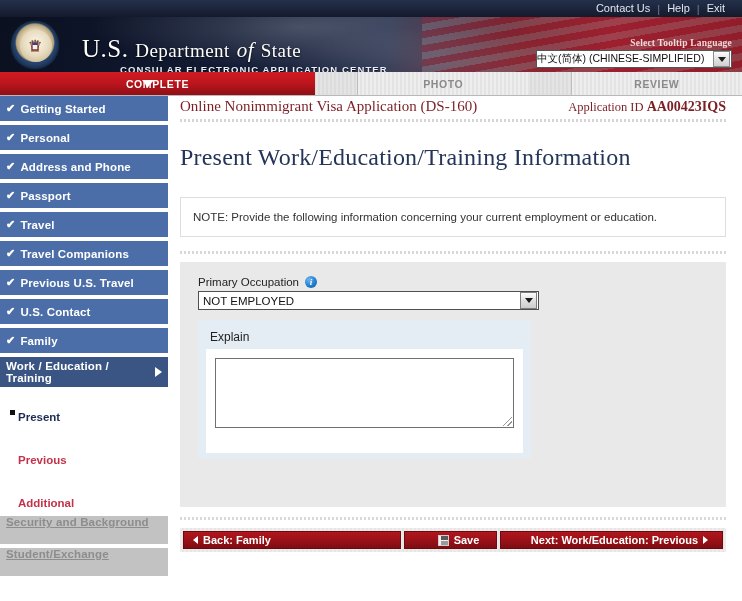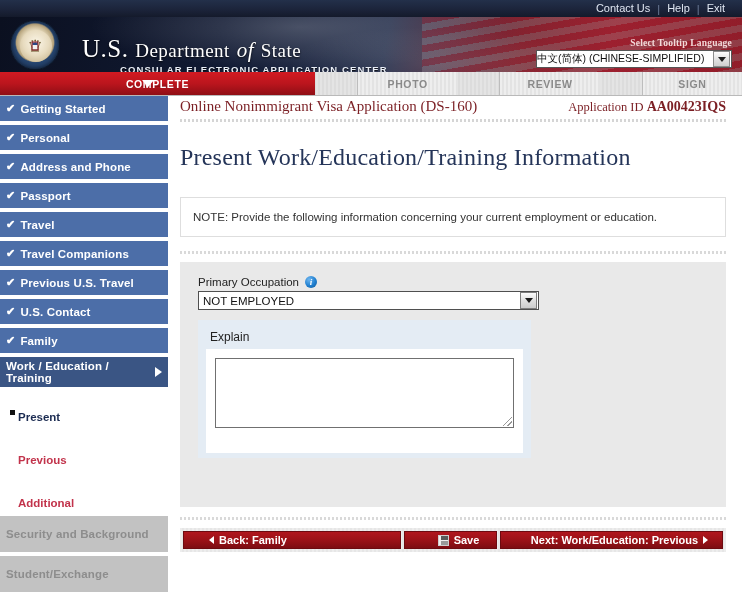--- a/index.html
+++ b/index.html
@@ -148,22 +148,22 @@
   .nav-item.current {
     background: #3a5584; height: 30px; align-items: center;
     padding-right: 6px; justify-content: space-between; line-height: 12px;
   }
   .nav-item.current .txt { color: #ffffff; }
   .nav-item.current .caret {
     width: 0; height: 0; border-top: 5px solid transparent;
     border-bottom: 5px solid transparent; border-left: 7px solid #ffffff;
   }
   .nav-item.disabled {
-    background: #c2c2c2; color: #8d8d8d; height: 36px;
-    line-height: 12px; display: flex; align-items: center;
+    background: #c2c2c2; color: #8d8d8d; height: 28px;
+    line-height: 12px; display: flex; align-items: flex-start; text-decoration: underline;
   }
   .sub-item {
     height: 27px; display: flex; align-items: center;
     padding-left: 18px; font-size: 11.5px; font-weight: bold;
     color: #c2334b; position: relative; margin-top: 16px;
   }
   .sub-item.active { color: #1c2c52; }
   .sub-item.active::before {
     content: ""; position: absolute; left: 10px; top: 7px;
     width: 5px; height: 5px; background: #111;
@@ -250,21 +250,21 @@
     background: repeating-linear-gradient(90deg,#ededed 0 2px,#e6e6e6 2px 4px);
     padding: 3px; align-items: stretch;
   }
   .btn {
     background: linear-gradient(180deg,#b0161d 0%, #991117 55%, #7d0d12 100%);
     color: #ffffff; font-size: 11px; font-weight: bold;
     display: flex; align-items: center; justify-content: center; gap: 5px;
     border: 1px solid #6d0a10;
     padding-left: 16px;
   }
-  .btn.back { flex: 0 0 218px; justify-content: flex-start; padding-left: 25px; }
+  .btn.back { flex: 0 0 218px; justify-content: flex-start; padding-left: 9px; }
   .btn.save { flex: 0 0 93px; }
   .btn.next { flex: 1; }
   .tri-l { width:0;height:0;border-top:4px solid transparent;border-bottom:4px solid transparent;border-right:5px solid #fff; }
   .tri-r { width:0;height:0;border-top:4px solid transparent;border-bottom:4px solid transparent;border-left:5px solid #fff; }
   .savicon {
     width: 11px; height: 11px; background: #f0f0f0; border: 1px solid #cfcfcf;
     position: relative;
   }
   .savicon::before {
     content:""; position:absolute; left:2px; top:0; width:7px; height:4px; background:#5a5a5a;
@@ -315,23 +315,20 @@
           <i></i>
         </div>
       <span class="lbl">COMPLETE</span>
     </div>
     <div class="stage">
       <span>PHOTO</span>
     </div>
     <div class="stage">
       <span>REVIEW</span>
     </div>
-    <div class="stage">
-      <span>SIGN</span>
-    </div>
   </div>
 
   <div class="sidebar">
     <div class="nav-item">
       <span class="chk">✔</span>
       <span>Getting Started</span>
     </div>
     <div class="nav-item">
       <span class="chk">✔</span>
       <span>Personal</span>

